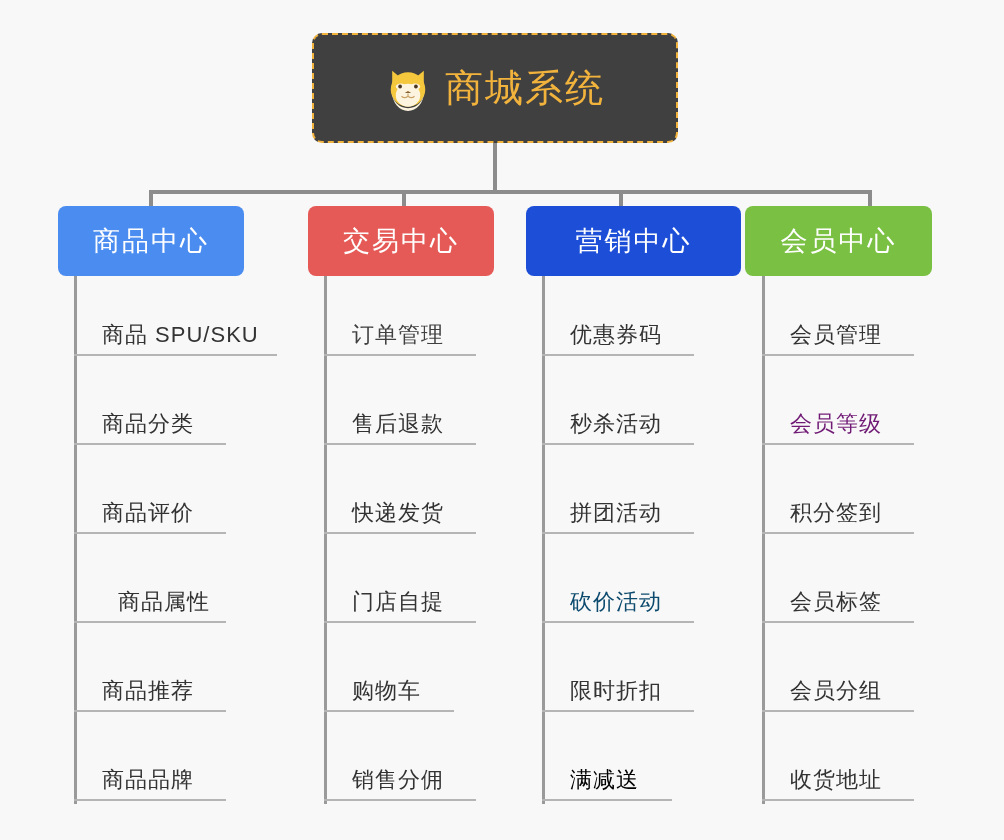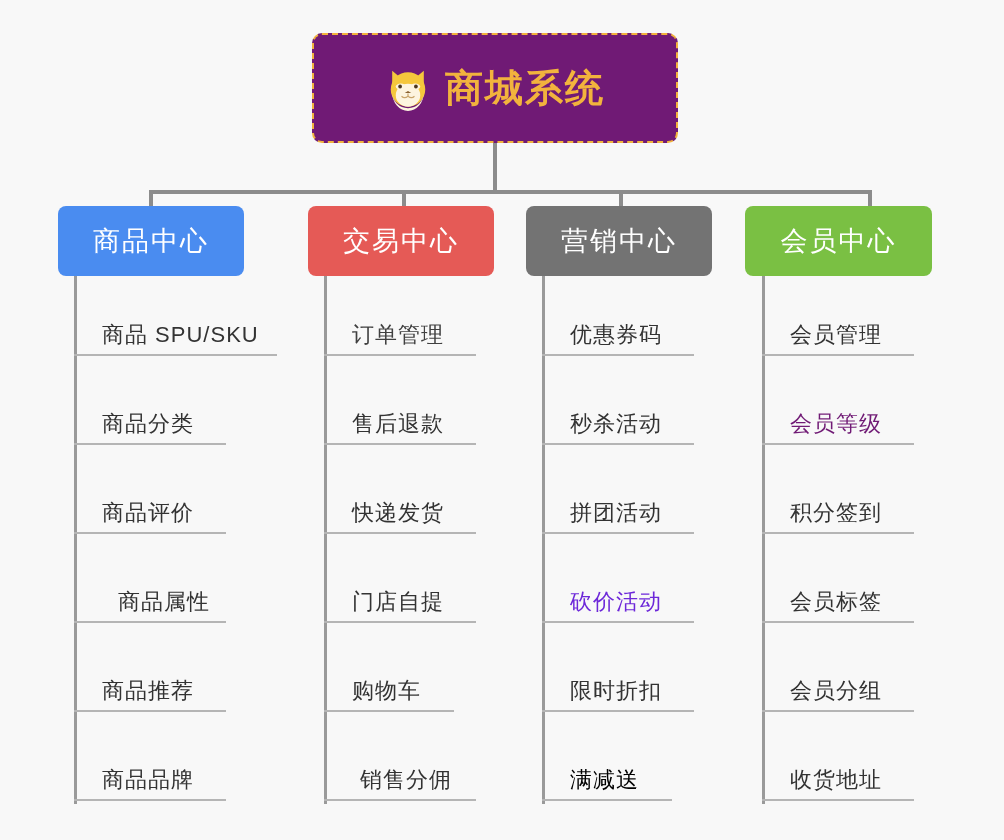--- a/index.html
+++ b/index.html
@@ -98,21 +98,21 @@
     bottom: 0;
     height: 2px;
     background: #b5b5b5;
   }
 </style>
 </head>
 <body style="background: rgb(248, 248, 248);">
 
 <div id="chart">
 
-  <div class="root-node" style="border-color: rgb(242, 179, 61); background: #701a75; font-weight: bold;">
+  <div class="root-node" style="border-color: rgb(242, 179, 61); background: #404040;">
     <svg class="root-emoji" viewBox="0 0 64 64">
       <path d="M10 8 L10 26 L22 18 Z" fill="#f5c73c"></path>
       <path d="M54 8 L54 26 L42 18 Z" fill="#f5c73c"></path>
       <ellipse cx="32" cy="34" rx="24" ry="24" fill="#f5c73c"></ellipse>
       <path d="M10 38 a22 22 0 0 0 44 0 a22 26 0 0 1 -44 0 Z" fill="#fdf4df"></path>
       <ellipse cx="32" cy="42" rx="17" ry="16" fill="#fdf4df"></ellipse>
       <ellipse cx="22" cy="30" rx="7" ry="4.2" fill="#fdf4df"></ellipse>
       <ellipse cx="42" cy="30" rx="7" ry="4.2" fill="#fdf4df"></ellipse>
       <ellipse cx="21" cy="30" rx="2.6" ry="2.8" fill="#4a3620"></ellipse>
       <ellipse cx="43" cy="30" rx="2.6" ry="2.8" fill="#4a3620"></ellipse>
@@ -131,21 +131,21 @@
   <div class="conn conn-v" style="left: 402px; top: 190px; height: 16px; background: rgb(140, 140, 140);"></div>
   <div class="conn conn-v" style="left: 619px; top: 190px; height: 16px; background: rgb(140, 140, 140);"></div>
   <div class="conn conn-v" style="left: 868px; top: 190px; height: 16px; background: rgb(140, 140, 140);"></div>
 
   <div class="cat-box" style="left: 58px; top: 206px; width: 186px; background: rgb(74, 140, 240);">
     <span>商品中心</span>
   </div>
   <div class="cat-box" style="left: 308px; top: 206px; width: 186px; background: rgb(229, 90, 86);">
     <span>交易中心</span>
   </div>
-  <div class="cat-box" style="left: 526px; top: 206px; width: 186px; background: #737373; font-family: Liberation Mono, monospace;">
+  <div class="cat-box" style="left: 526px; top: 206px; width: 215px; background: #1d4ed8; font-family: Liberation Mono, monospace;">
     <span>营销中心</span>
   </div>
   <div class="cat-box" style="left: 745px; top: 206px; width: 187px; background: rgb(122, 192, 67);">
     <span>会员中心</span>
   </div>
 
   <div class="trunk" style="left: 74px; top: 276px; height: 528px; background: rgb(154, 154, 154);"></div>
   <div class="trunk" style="left: 324px; top: 276px; height: 528px; background: rgb(154, 154, 154);"></div>
   <div class="trunk" style="left: 542px; top: 276px; height: 528px; background: rgb(154, 154, 154);"></div>
   <div class="trunk" style="left: 762px; top: 276px; height: 528px; background: rgb(154, 154, 154);"></div>
@@ -189,38 +189,38 @@
   </div>
   <div class="leaf" style="left:324px; top:623px;">
     <span class="leaf-label" style="color: rgb(51, 51, 51);">门店自提</span>
     <span class="leaf-underline" style="width: 152px; background: rgb(181, 181, 181);"></span>
   </div>
   <div class="leaf" style="left:324px; top:712px;">
     <span class="leaf-label" style="color: rgb(51, 51, 51);">购物车</span>
     <span class="leaf-underline" style="width: 130px; background: rgb(181, 181, 181);"></span>
   </div>
   <div class="leaf" style="left:324px; top:801px;">
-    <span class="leaf-label" style="color: rgb(51, 51, 51); margin-left: 8px;">销售分佣</span>
+    <span class="leaf-label" style="color: rgb(51, 51, 51);">销售分佣</span>
     <span class="leaf-underline" style="width: 152px; background: rgb(181, 181, 181);"></span>
   </div>
 
   <div class="leaf" style="left:542px; top:356px;">
     <span class="leaf-label" style="color: rgb(51, 51, 51);">优惠券码</span>
     <span class="leaf-underline" style="width: 152px; background: rgb(181, 181, 181);"></span>
   </div>
   <div class="leaf" style="left:542px; top:445px;">
     <span class="leaf-label" style="color: rgb(51, 51, 51);">秒杀活动</span>
     <span class="leaf-underline" style="width: 152px; background: rgb(181, 181, 181);"></span>
   </div>
   <div class="leaf" style="left:542px; top:534px;">
     <span class="leaf-label" style="color: rgb(51, 51, 51);">拼团活动</span>
     <span class="leaf-underline" style="width: 152px; background: rgb(181, 181, 181);"></span>
   </div>
   <div class="leaf" style="left:542px; top:623px;">
-    <span class="leaf-label" style="color: #6d28d9; margin-top: 27px;">砍价活动</span>
+    <span class="leaf-label" style="color: #0c4a6e; margin-top: 27px;">砍价活动</span>
     <span class="leaf-underline" style="width: 152px; background: rgb(181, 181, 181);"></span>
   </div>
   <div class="leaf" style="left:542px; top:712px;">
     <span class="leaf-label" style="color: rgb(51, 51, 51);">限时折扣</span>
     <span class="leaf-underline" style="width: 152px; background: rgb(181, 181, 181);"></span>
   </div>
   <div class="leaf" style="left:542px; top:801px;">
     <span class="leaf-label" style="color: #000000;">满减送</span>
     <span class="leaf-underline" style="width: 130px; background: rgb(181, 181, 181);"></span>
   </div>

